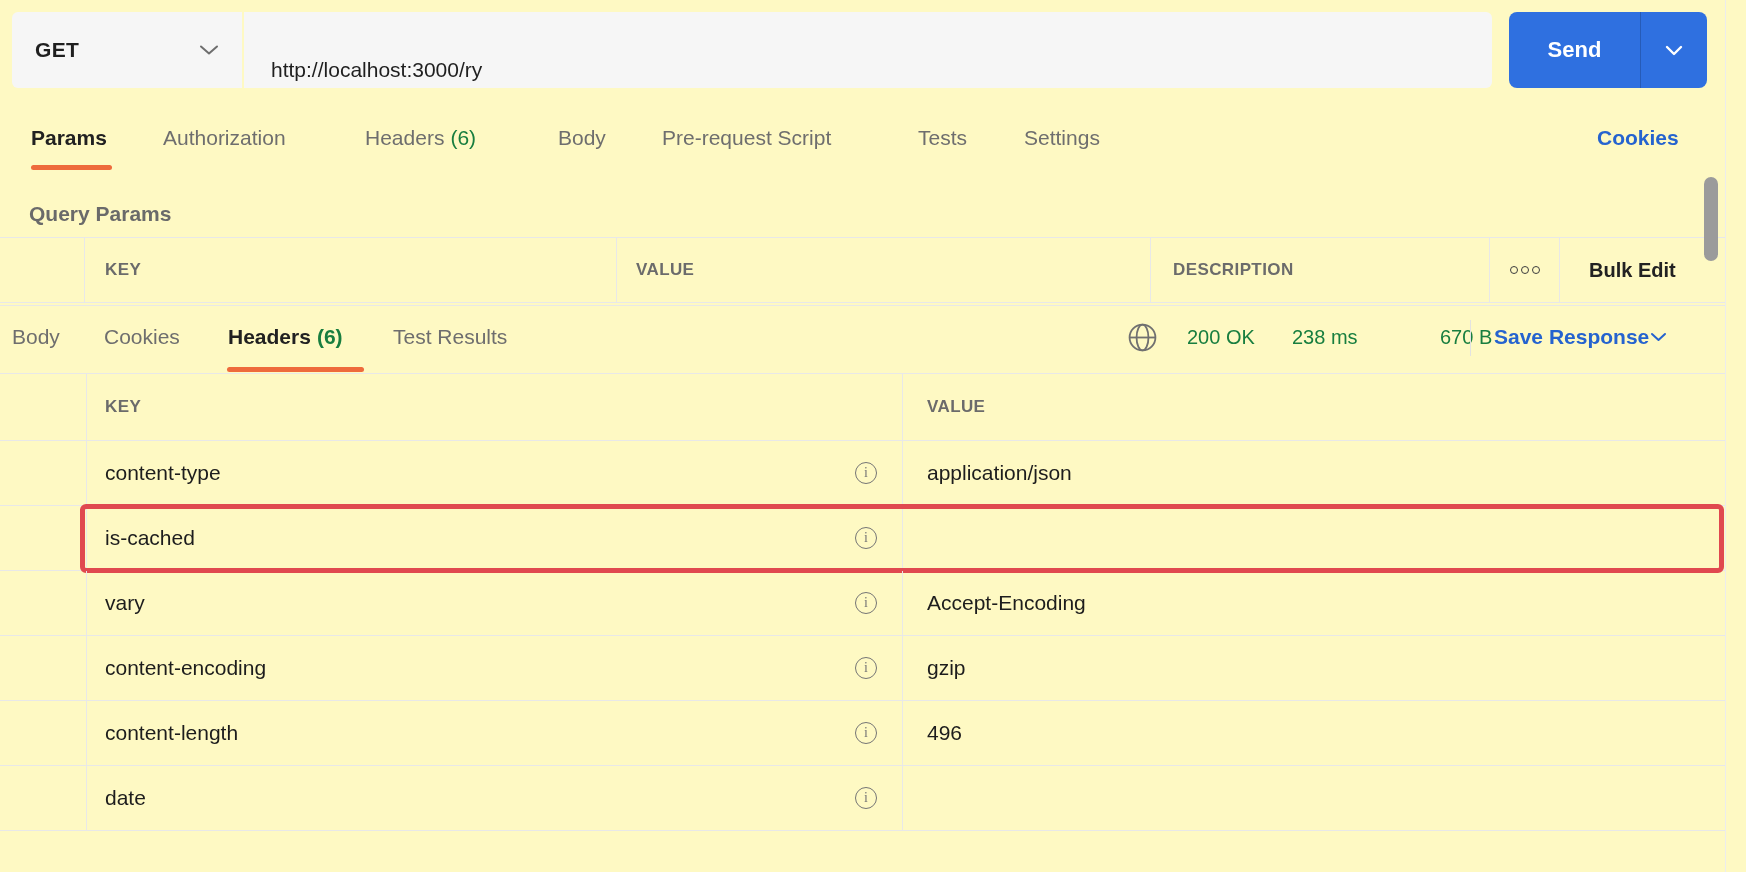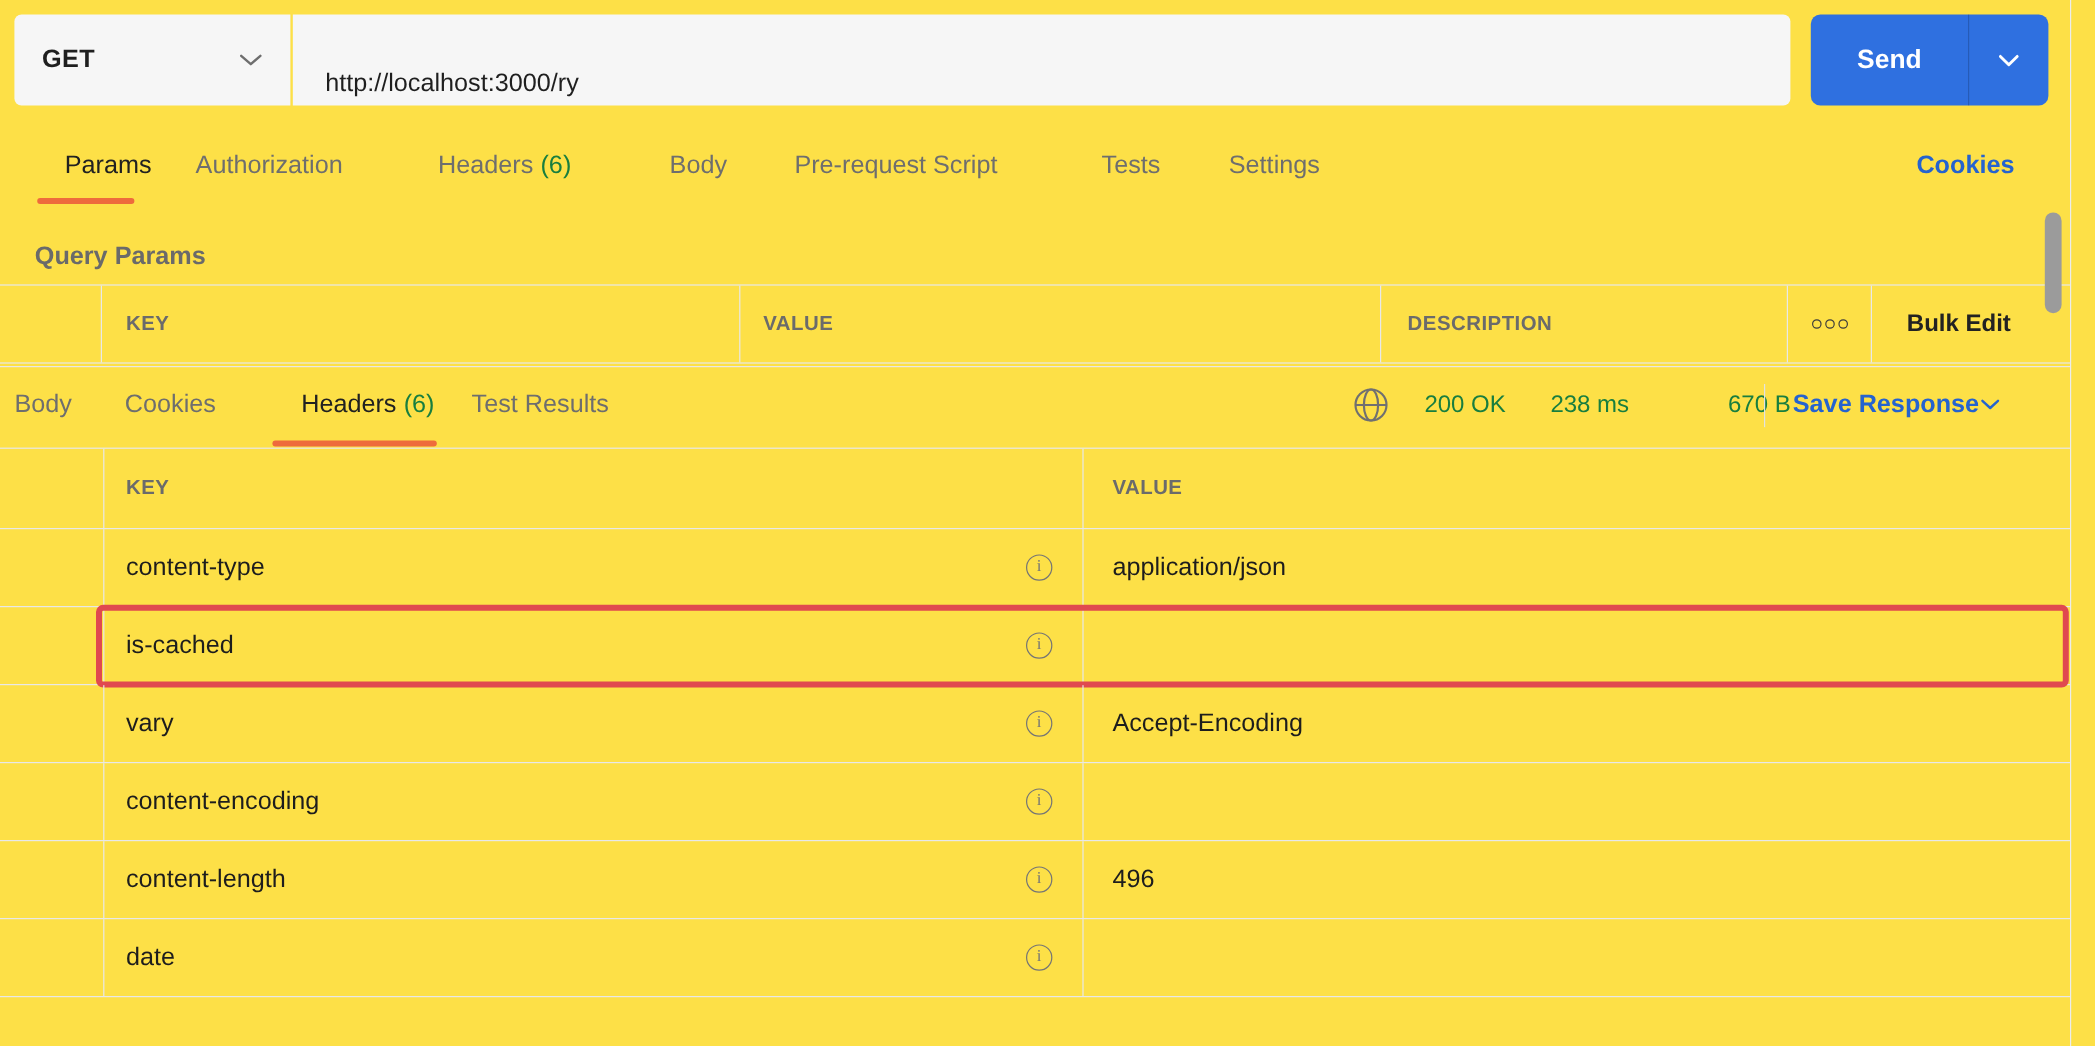--- a/index.html
+++ b/index.html
@@ -9,42 +9,42 @@
     --hdr-gray:#6b6b6b;
     --green:#187e3f;
     --orange:#ee6b3c;
     --btn-blue:#2f70e0;
     --link-blue:#2563cf;
     --red:#e0494f;
     --input-bg:#f6f6f6;
   }
   *{margin:0;padding:0;box-sizing:border-box;}
   body{background:#fff;font-family:"Liberation Sans", sans-serif;color:var(--dark);}
-  #app{position:relative;width:1746px;height:872px;background:#fde047;overflow:hidden;}
+  #app{position:relative;width:1746px;height:872px;background:#fef9c3;overflow:hidden;}
 
   
   .method-box{position:absolute;left:12px;top:12px;width:230px;height:76px;background:var(--input-bg);
     border-radius:6px 0 0 6px;display:flex;align-items:center;padding-left:23px;cursor:pointer;}
   .method-label{font-size:21px;font-weight:700;letter-spacing:.3px;}
   .method-chevron{position:absolute;right:22px;top:50%;transform:translateY(-50%);color:#6e6e6e;display:flex;}
   .url-box{position:absolute;left:244px;top:12px;width:1248px;height:76px;background:var(--input-bg);
     border-radius:0 6px 6px 0;display:flex;align-items:center;}
   .url-input{border:none;outline:none;background:transparent;font-family:"Liberation Sans",sans-serif;
     font-size:21px;color:var(--dark);padding-left:27px;width:100%;margin-top:40px;}
   .send-btn{position:absolute;left:1509px;top:12px;width:198px;height:76px;background:var(--btn-blue);
     border-radius:8px;display:flex;color:#fff;cursor:pointer;}
   .send-main{width:132px;display:flex;align-items:center;justify-content:center;
     font-size:22px;font-weight:700;border-right:1px solid rgba(0,0,0,0.18);}
   .send-caret{flex:1;display:flex;align-items:center;justify-content:center;}
 
   
   .req-tabbar{position:absolute;left:0;top:106px;width:1725px;height:64px;}
   .tab{position:absolute;top:0;height:64px;display:flex;align-items:center;gap:6px;
     font-size:21px;color:var(--gray);cursor:pointer;white-space:nowrap;}
-  .tab.active{color:#212121;font-weight:400;margin-left:23px;}
+  .tab.active{color:#212121;font-weight:700;}
   .tab .count{color:var(--green);}
   .req-tabbar .tab:nth-of-type(1){left:31px;}
   .req-tabbar .tab:nth-of-type(2){left:163px;}
   .req-tabbar .tab:nth-of-type(3){left:365px;}
   .req-tabbar .tab:nth-of-type(4){left:558px;}
   .req-tabbar .tab:nth-of-type(5){left:662px;}
   .req-tabbar .tab:nth-of-type(6){left:918px;}
   .req-tabbar .tab:nth-of-type(7){left:1024px;}
   .req-underline{position:absolute;left:31px;top:59px;width:81px;height:5px;background:var(--orange);border-radius:3px;}
   .cookies-link{position:absolute;left:1597px;top:0;height:64px;display:flex;align-items:center;
@@ -270,20 +270,23 @@
 
     <div class="resp-row">
       <div class="rc1"></div>
       <div class="rc2">
         <span class="row-key">content-encoding</span>
         <span class="spacer"></span>
         <span class="info-icon">
               <span class="info-i">i</span>
             </span>
       </div>
+      <div class="rc3">
+        <span class="row-value">gzip</span>
+      </div>
     </div>
 
     <div class="resp-row">
       <div class="rc1"></div>
       <div class="rc2">
         <span class="row-key">content-length</span>
         <span class="spacer"></span>
         <span class="info-icon">
               <span class="info-i">i</span>
             </span>

